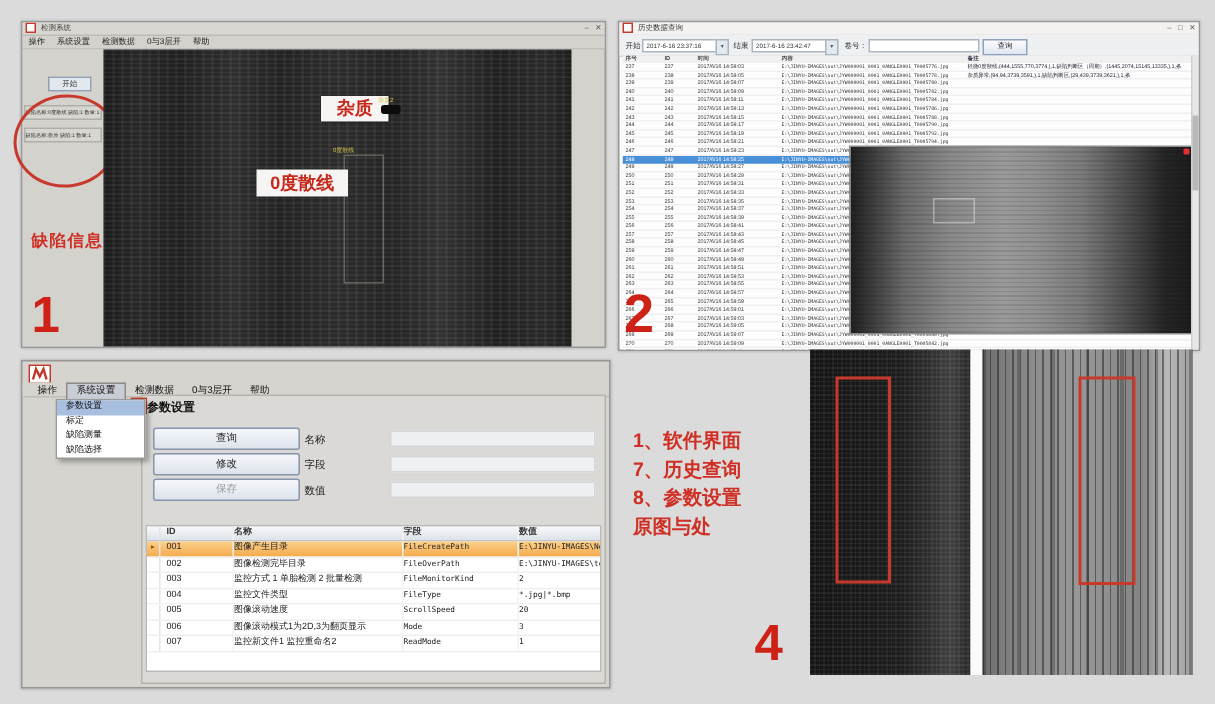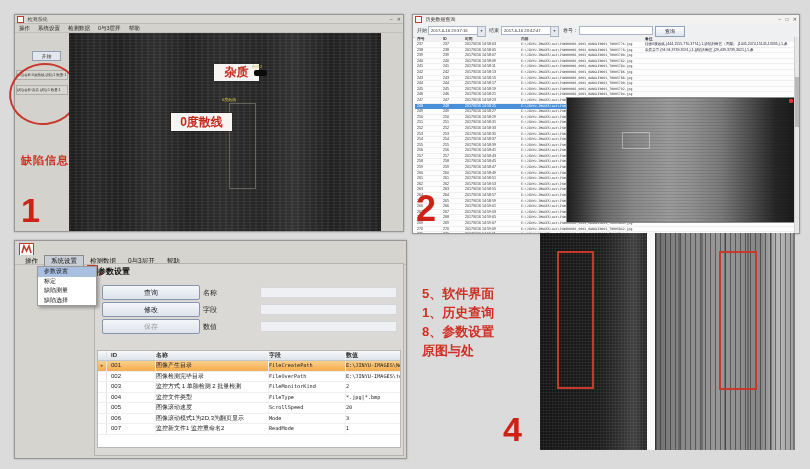--- a/index.html
+++ b/index.html
@@ -540,22 +540,22 @@
               <span class="pc-name">监控新文件1 监控重命名2</span>
               <span class="pc-field">ReadMode</span>
               <span class="pc-val">1</span>
             </div>
           </div>
       </div>
     </div>
   </div>
 
   <div class="p4-notes">
-      <div class="note-line">5、软件界面</div>
-      <div class="note-line">1、历史查询</div>
+      <div class="note-line">1、软件界面</div>
+      <div class="note-line">7、历史查询</div>
       <div class="note-line">8、参数设置</div>
       <div class="note-line">原图与处</div>
     </div>
   <div class="pnum n4">4</div>
 
   <div class="p4-imgL">
     <div class="redrect rrL"></div>
   </div>
   <div class="p4-gap"></div>
   <div class="p4-imgR">

